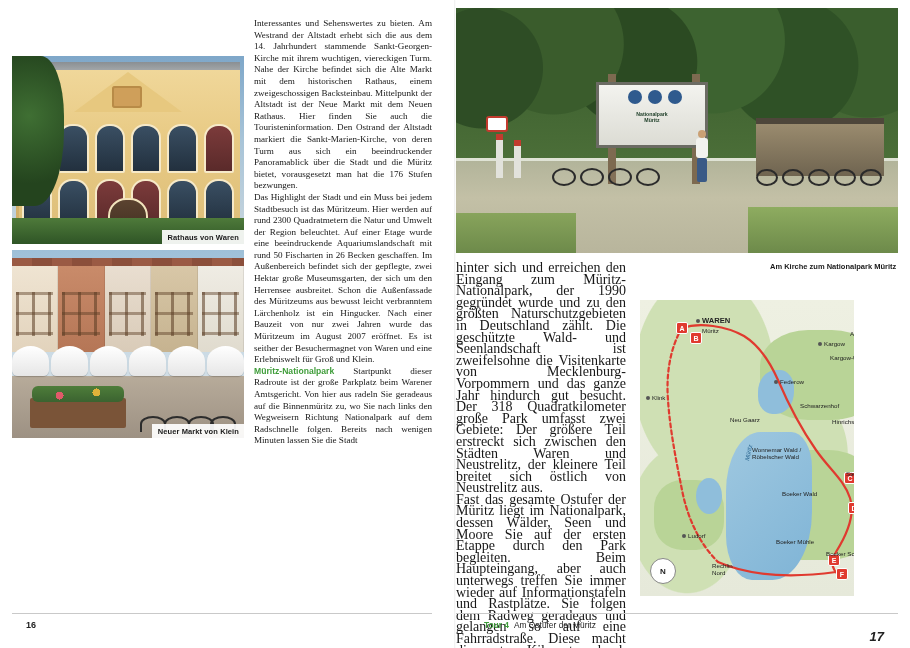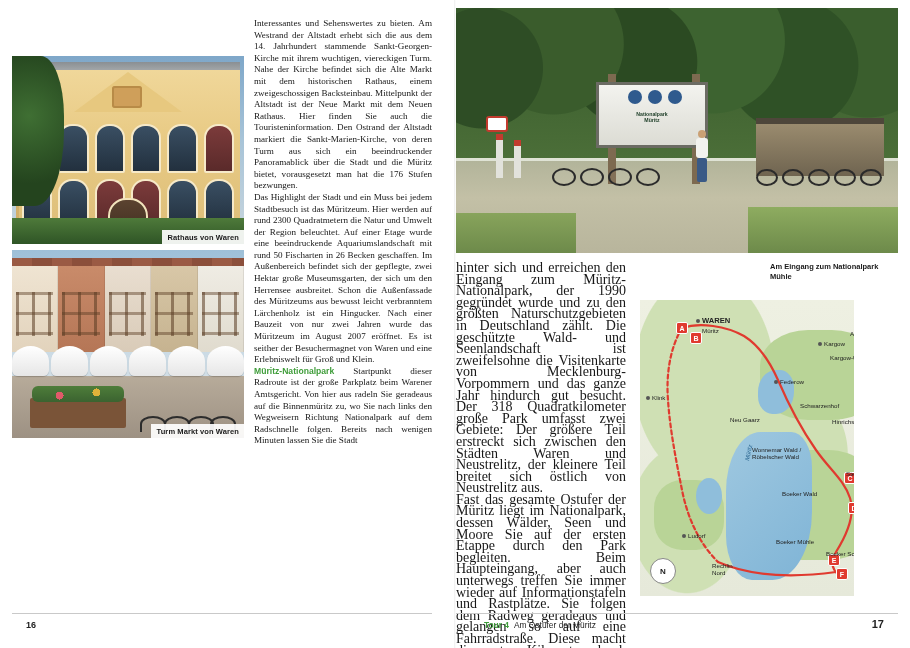--- a/index.html
+++ b/index.html
@@ -388,23 +388,24 @@
     position:absolute; background:#b9d497; border-radius:40%;
   }
 
   
   .folio-left {
     position:absolute; left:26px; bottom:18px;
     font-size:9px; font-weight:bold; color:#222;
     font-family:"Liberation Sans", sans-serif;
   }
   .folio-right {
-    position:absolute; right:26px; bottom:18px;
-    font-size:11px; font-weight:bold; color:#222;
+    position:absolute; right:26px; bottom:4px;
+    font-size:13px; font-weight:bold; color:#222;
     font-family:"Liberation Sans", sans-serif;
+    font-style:italic;
   }
   .footer-rule-left {
     position:absolute; left:12px; bottom:34px; width:420px; height:1px; background:#c9c9c9;
   }
   .footer-rule-right {
     position:absolute; left:456px; bottom:34px; width:442px; height:1px; background:#c9c9c9;
   }
   .footer-tour {
     position:absolute; left:484px; bottom:18px;
     font-size:8.4px; color:#3f9d3a; font-weight:bold;
@@ -466,21 +467,21 @@
           <em></em>
           <em></em>
       </div>
       <div class="ph2-planter"></div>
       <div class="ph2-bikes">
         <span></span>
           <span></span>
           <span></span>
           <span></span>
       </div>
-      <div class="caption">Turm Markt von Waren</div>
+      <div class="caption">Neuer Markt von Klein</div>
     </div>
 
 
   </div>
 
   <div class="col-left-text">
     <p>Interessantes und Sehenswertes zu bieten. Am Westrand der Altstadt erhebt sich die aus dem 14. Jahrhundert stammende Sankt-Georgen-Kirche mit ihrem wuchtigen, viereckigen Turm. Nahe der Kirche befindet sich die Alte Markt mit dem historischen Rathaus, einem zweigeschossigen Backsteinbau. Mittelpunkt der Altstadt ist der Neue Markt mit dem Neuen Rathaus. Hier finden Sie auch die Touristeninformation. Den Ostrand der Altstadt markiert die Sankt-Marien-Kirche, von deren Turm aus sich ein beeindruckender Panoramablick über die Stadt und die Müritz bietet, vorausgesetzt man hat die 176 Stufen bezwungen.</p>
     <p>Das Highlight der Stadt und ein Muss bei jedem Stadtbesuch ist das Müritzeum. Hier werden auf rund 2300 Quadratmetern die Natur und Umwelt der Region beleuchtet. Auf einer Etage wurde eine beeindruckende Aquariumslandschaft mit rund 50 Fischarten in 26 Becken geschaffen. Im Außenbereich befindet sich der gepflegte, zwei Hektar große Museumsgarten, der sich um den Herrensee ausbreitet. Schon die Außenfassade des Müritzeums aus bewusst leicht verbranntem Lärchenholz ist ein Hingucker. Nach einer Bauzeit von nur zwei Jahren wurde das Müritzeum im August 2007 eröffnet. Es ist seither der Besuchermagnet von Waren und eine Erlebniswelt für Groß und Klein.</p>
     <p><span class="runhead">Müritz-Nationalpark</span><span> Startpunkt dieser Radroute ist der große Parkplatz beim Warener Amtsgericht. Von hier aus radeln Sie geradeaus auf die Binnenmüritz zu, wo Sie nach links den Wegweisern Richtung Nationalpark auf dem Radschnelle folgen. Bereits nach wenigen Minuten lassen Sie die Stadt</span></p>
   </div>
@@ -521,21 +522,21 @@
         <i></i>
         <i></i>
         <i></i>
         <i></i>
       </div>
     <div class="tp-roadsign"></div>
     <div class="tp-bollard"></div>
     <div class="tp-bollard2"></div>
   </div>
 
-  <div class="right-caption">Am Eingang zum Nationalpark Mühle</div>
+  <div class="right-caption">Am Kirche zum Nationalpark Müritz</div>
 
   <div class="col-right-text">
     <p>hinter sich und erreichen den Eingang zum Müritz-Nationalpark, der 1990 gegründet wurde und zu den größten Naturschutzgebieten in Deutschland zählt. Die geschützte Wald- und Seenlandschaft ist zweifelsohne die Visitenkarte von Mecklenburg-Vorpommern und das ganze Jahr hindurch gut besucht. Der 318 Quadratkilometer große Park umfasst zwei Gebiete: Der größere Teil erstreckt sich zwischen den Städten Waren und Neustrelitz, der kleinere Teil breitet sich östlich von Neustrelitz aus.</p>
     <p>Fast das gesamte Ostufer der Müritz liegt im Nationalpark, dessen Wälder, Seen und Moore Sie auf der ersten Etappe durch den Park begleiten. Beim Haupteingang, aber auch unterwegs treffen Sie immer wieder auf Informationstafeln und Rastplätze. Sie folgen dem Radweg geradeaus und gelangen so auf eine Fahrradstraße. Diese macht die ersten Kilometer durch den Nationalpark</p>
   </div>
 
   <div class="map">
     <div class="map-base"></div>
 
     <div class="map-green-patch" style="left:120px;top:30px;width:120px;height:90px;"></div>

